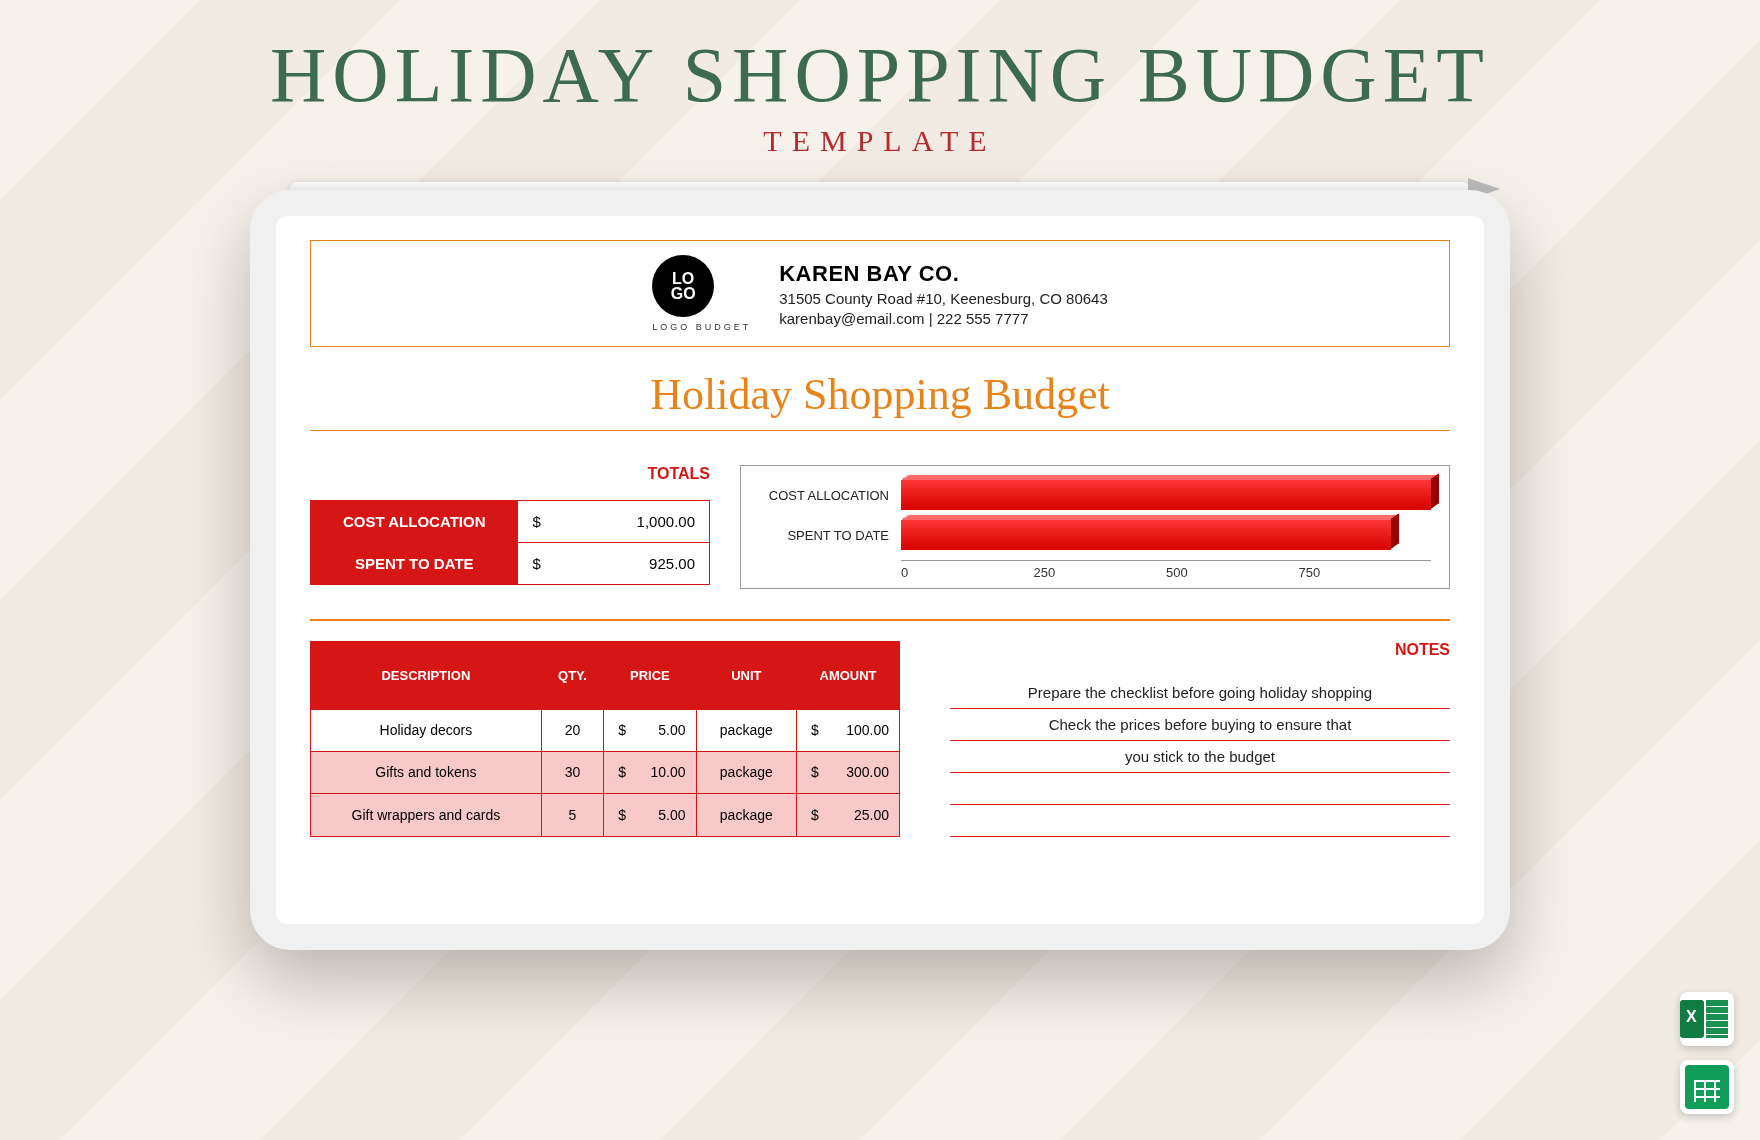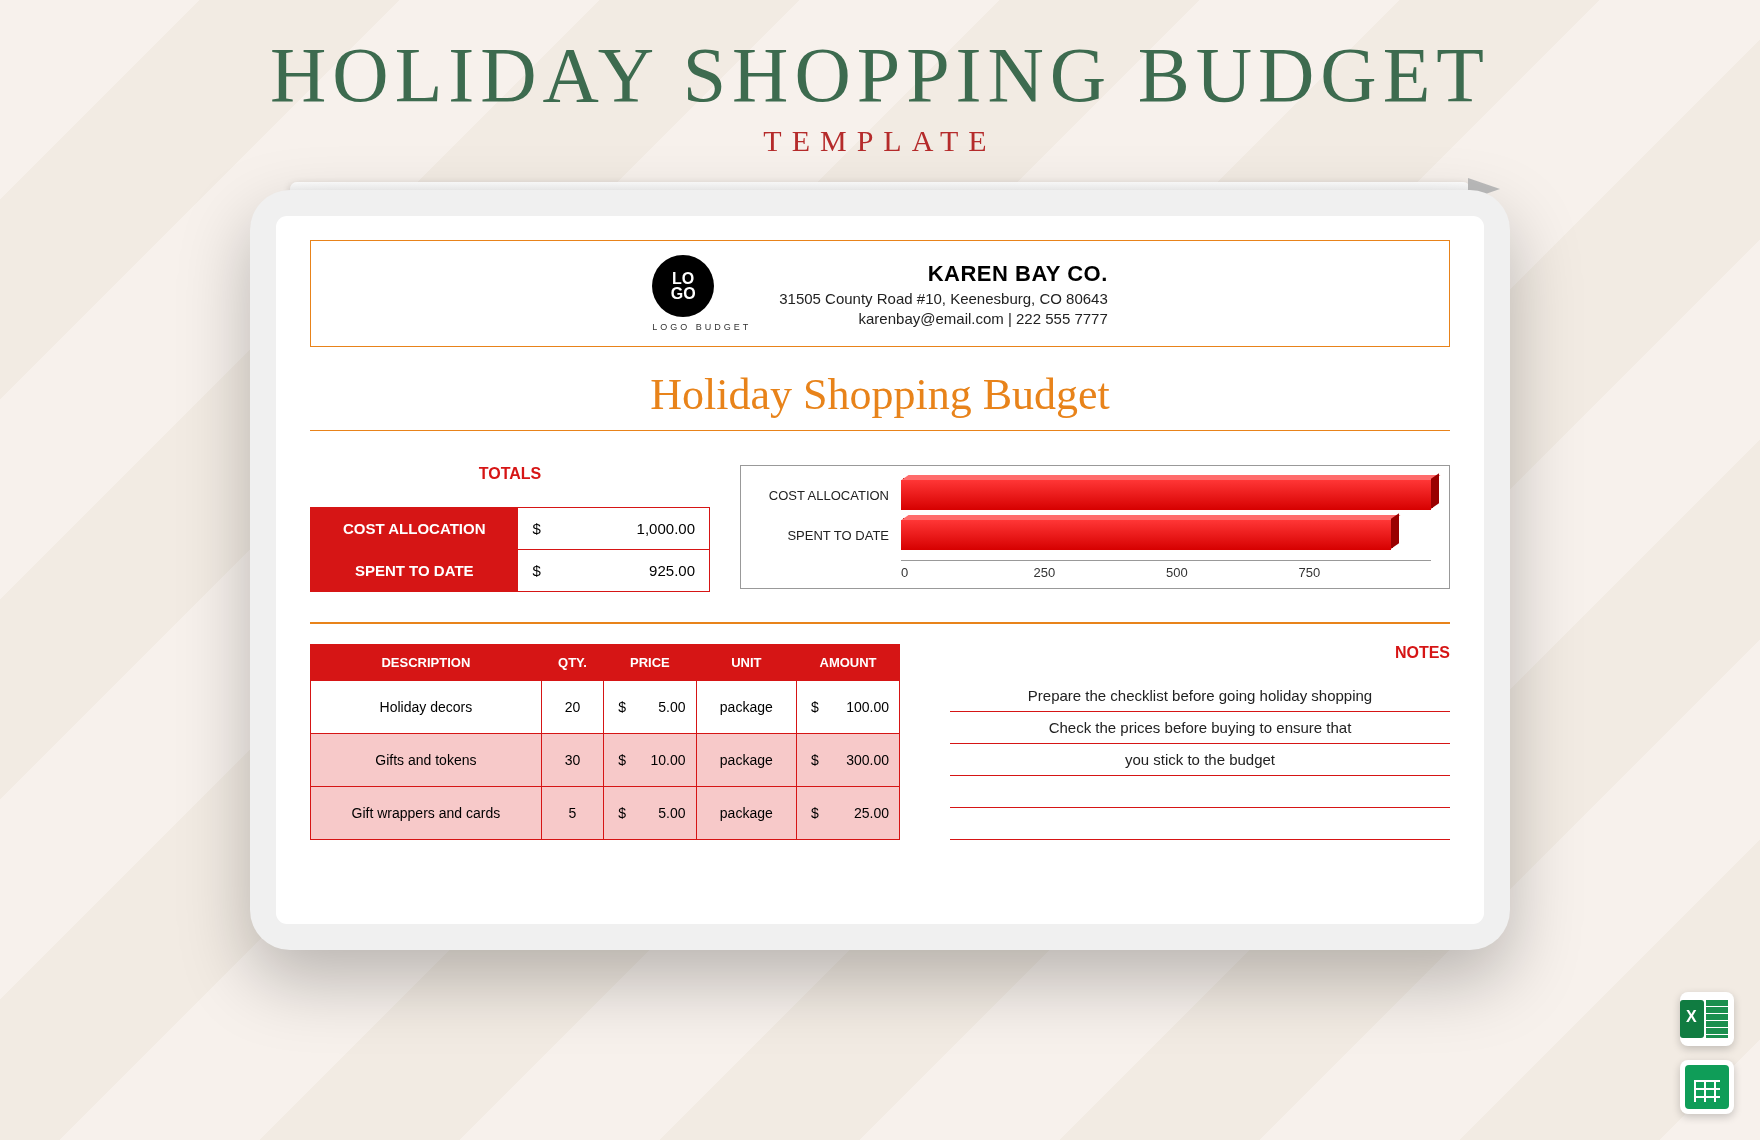--- a/index.html
+++ b/index.html
@@ -10,45 +10,45 @@
 .sub-title{font-family:Liberation Serif, serif;font-size:30px;letter-spacing:10px;color:#b52b2b;margin-top:4px;font-weight:400}
 .tagline{font-size:28px;color:#555;max-width:1220px;margin:22px auto 0;line-height:1.5}
 .pencil{width:1180px;height:14px;margin:24px auto 0;position:relative;background:linear-gradient(#fff,#e8e8e8);border-radius:8px;box-shadow:0 3px 8px rgba(0,0,0,.2)}
 .pencil::after{content:"";position:absolute;right:-30px;top:-4px;width:0;height:0;border-left:32px solid #bbb;border-top:11px solid transparent;border-bottom:11px solid transparent}
 .tablet{width:1260px;height:760px;margin:-6px auto 0;background:#f0f0f0;border-radius:40px;padding:26px;box-shadow:0 30px 70px rgba(0,0,0,.25);position:relative}
 .screen{width:100%;height:100%;background:#fff;border-radius:11px;padding:24px 34px;overflow:hidden;position:relative}
 .header-box{border:1.5px solid #e8831a;padding:14px 20px;display:flex;align-items:center;justify-content:center;gap:28px}
 .logo-circle{width:62px;height:62px;background:#000;border-radius:50%;color:#fff;display:flex;flex-direction:column;align-items:center;justify-content:center;font-weight:700;font-size:16px;line-height:.95}
 .logo-wrap{text-align:center}
 .logo-sub{font-size:9px;letter-spacing:3px;color:#333;margin-top:5px}
-.co-info{text-align:right}
+.co-info{text-align:left}
 .co-name{font-weight:700;font-size:22px;letter-spacing:.5px}
 .co-addr,.co-contact{font-size:15px;color:#222;margin-top:3px}
 .script-title{font-family:'Brush Script MT',cursive;font-size:44px;color:#e8831a;text-align:center;margin-top:22px;padding-bottom:10px;border-bottom:1.5px solid #e8831a}
 .mid-row{display:flex;gap:30px;margin-top:34px;align-items:flex-start}
 .totals-block{width:400px}
-.totals-label{color:#d61515;font-weight:700;font-size:16px;text-align:center;margin-bottom:24px}
+.totals-label{color:#d61515;font-weight:700;font-size:16px;text-align:right;margin-bottom:17px}
 .totals-table{border:1.5px solid #d61515;border-collapse:collapse;width:100%}
 .totals-table td{border:1px solid #d61515;padding:12px 14px;font-size:15px}
 .tt-key{background:#d61515;color:#fff;font-weight:700;text-align:center;width:52%}
 .tt-val{text-align:right;font-weight:500}
 .tt-cur{float:left}
 .chart-box{flex:1;border:1px solid #999;padding:14px 18px 8px;position:relative}
 .bar-row{display:flex;align-items:center;margin-bottom:10px;gap:12px}
 .bar-lbl{width:130px;font-size:13px;text-align:right;color:#222}
 .bar-track{flex:1;height:30px;position:relative}
 .bar3d{height:100%;background:linear-gradient(#ff3636,#d60000);position:relative;box-shadow:2px -2px 0 #a00}
 .bar3d::after{content:"";position:absolute;right:-8px;top:-4px;width:8px;height:100%;background:#900;transform:skewY(-35deg)}
 .bar3d::before{content:"";position:absolute;top:-5px;left:4px;right:-6px;height:5px;background:#ff6b6b;transform:skewX(-55deg)}
 .axis{display:flex;margin-left:142px;font-size:13px;color:#333;border-top:1px solid #999;padding-top:4px}
 .axis span{flex:1;text-align:left}
 .divider{height:1.5px;background:#e8831a;margin-top:30px}
 .bottom-row{display:flex;gap:50px;margin-top:20px}
 .items-table{border-collapse:collapse;width:590px;font-size:14px}
-.items-table th{background:#d61515;color:#fff;padding:10px 8px;font-size:13px;border:1px solid #d61515}
+.items-table th{background:#d61515;color:#fff;padding:26px 8px;font-size:13px;border:1px solid #d61515}
 .items-table td{border:1px solid #d61515;padding:9px 10px}
 .items-table tr.alt td{background:#f7c9c9}
 .num{text-align:center}
 .price-cell{text-align:right;padding-right:12px}
 .cur{float:left;margin-left:4px}
 .notes-block{flex:1}
 .notes-title{color:#d61515;font-weight:700;text-align:right;font-size:16px;margin-bottom:18px}
 .note-line{border-bottom:1.5px solid #d61515;padding:7px 4px;font-size:15px;color:#222;min-height:32px}
 .app-icons{position:absolute;right:26px;bottom:26px;display:flex;flex-direction:column;gap:14px;z-index:5}
 .app-icon{width:54px;height:54px;border-radius:8px;position:relative;box-shadow:0 3px 8px rgba(0,0,0,.2)}

